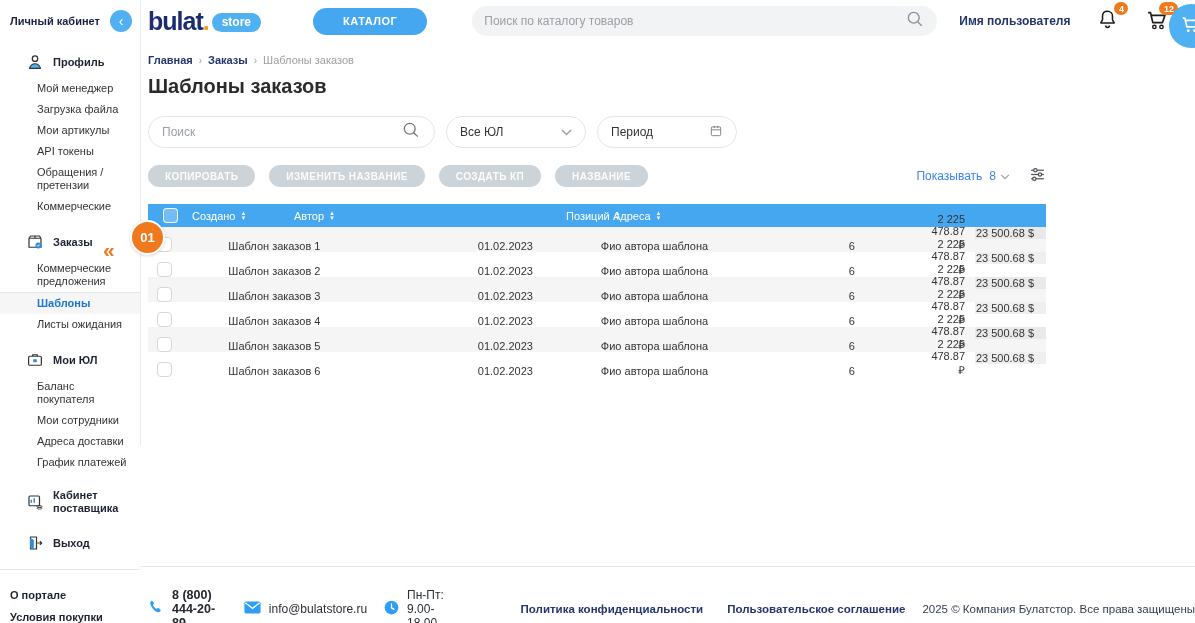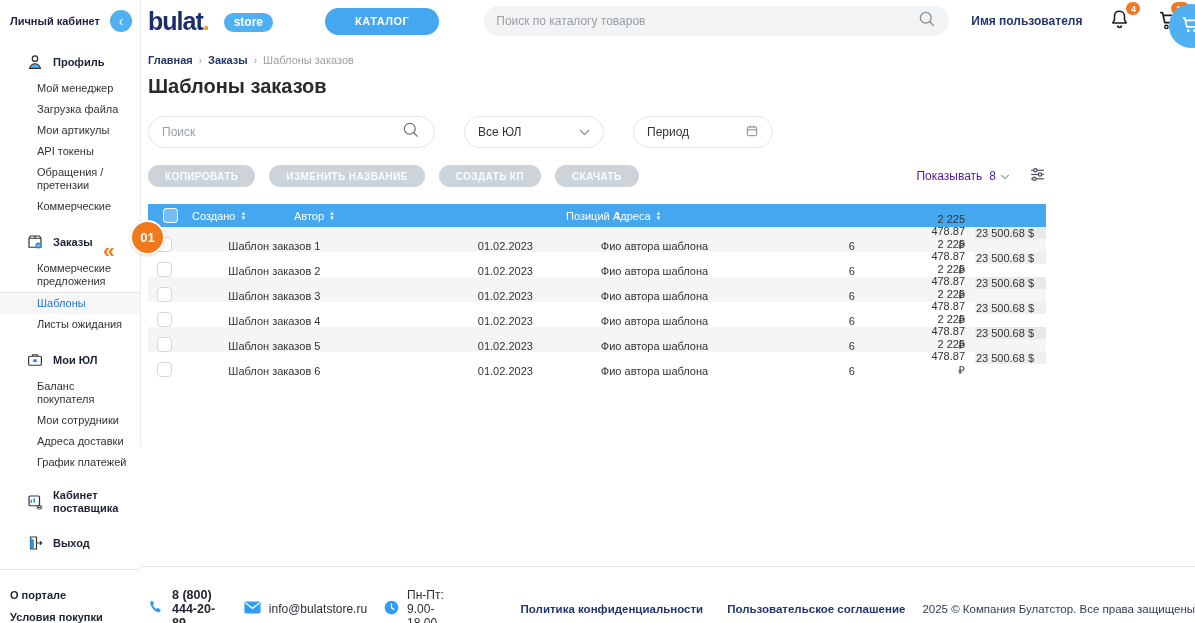--- a/index.html
+++ b/index.html
@@ -14,64 +14,64 @@
   .sb-title { font-size:11px; font-weight:bold; color:#1a2140; }
   .collapse-btn { width:22px; height:22px; border:none; border-radius:50%; background:#4fb0f2; color:#fff;
     font-size:14px; line-height:20px; cursor:pointer; flex:0 0 auto; display:flex; align-items:center; justify-content:center; }
   .sb-nav { margin-top:18px; }
   .sb-sec { margin-bottom:13px; }
   .sb-sec-head { display:flex; align-items:center; gap:9px; padding:3px 6px 3px 26px; cursor:pointer; }
   .sb-ico { width:18px; height:18px; flex:0 0 auto; display:flex; align-items:center; justify-content:center; }
   .sb-sec-label { font-size:11px; font-weight:bold; color:#1c2230; line-height:13px; }
   .sb-items { margin-top:4px; }
   .sb-item { font-size:11px; color:#333; padding:4px 6px 4px 37px; line-height:13px; cursor:pointer; }
-  .sb-item.active { color:#1976d2; background:#f6f6f6; border-top:1px solid #e5e5e5; }
+  .sb-item.active { color:#1976d2; background:#f6f6f6; border-top:1px solid #e5e5e5;font-weight:bold; }
   .sb-divider { height:1px; background:#e8e8e8; margin:14px 0 12px 0; }
   .sb-links { padding:2px 0; }
   .sb-link { font-size:11px; font-weight:bold; color:#1c2230; padding:5px 10px; cursor:pointer; }
 
   
   .topbar { position:absolute; left:140px; top:0; width:1055px; height:42px; display:flex; align-items:center; background:#fff; }
   .logo { display:flex; align-items:baseline; margin-left:8px; cursor:pointer; }
   .logo-text { font-size:25px; font-weight:800; color:#1b2c71; letter-spacing:-1px; }
   .logo-dot { color:#f59a1c; font-size:25px; font-weight:800; }
-  .logo-badge { background:#4fb0f2; color:#fff; font-size:12px; font-weight:bold; border-radius:11px; padding:2px 10px 3px; margin-left:14px; position:relative; top:-4px; }
+  .logo-badge { background:#4fb0f2; color:#fff; font-size:12px; font-weight:bold; border-radius:11px; padding:2px 10px 3px; margin-left:2px; position:relative; top:-4px; }
   .catalog-btn { margin-left:52px; background:#45a7f0; border:none; color:#fff; font-weight:bold; font-size:11px;
     letter-spacing:.5px; height:27px; padding:0 30px; border-radius:15px; cursor:pointer; font-family:inherit; }
   .top-search { margin-left:45px; width:465px; height:30px; background:#f1f3f4; border-radius:15px; display:flex; align-items:center; padding:0 12px; }
   .top-search input { flex:1; border:none; background:transparent; outline:none; font-size:12px; color:#444; font-family:inherit; }
   .top-search input::placeholder { color:#9aa0a6; }
   .user-name { margin-left:22px; font-size:12px; font-weight:bold; color:#24356e; cursor:pointer; white-space:nowrap; }
   .icon-btn { position:relative; margin-left:24px; background:none; border:none; cursor:pointer; width:26px; height:26px; }
   .badge { position:absolute; top:-6px; right:-8px; background:#f0791d; color:#fff; font-size:9px; font-weight:bold;
     border-radius:9px; padding:1.5px 4.5px; line-height:10px; }
   .float-cart { position:absolute; left:1169px; top:4px; width:44px; height:44px; border-radius:50%; background:#4fb0f2;
     border:none; cursor:pointer; display:flex; align-items:center; justify-content:center; z-index:6; }
 
   
   .main { position:absolute; left:148px; top:42px; width:898px; }
   .breadcrumb { display:flex; align-items:center; gap:6px; margin-top:12px; font-size:11px; }
   .bc-link { color:#24356e; font-weight:bold; cursor:pointer; }
   .bc-sep { color:#9e9e9e; font-size:10px; }
   .bc-current { color:#9e9e9e; }
   .page-title { margin-top:9px; font-size:20px; font-weight:bold; color:#2b2b2b; }
 
-  .filters { margin-top:18px; display:flex; gap:29px; }
+  .filters { margin-top:18px; display:flex; gap:11px; }
   .pill { height:32px; border:1px solid #e3e6e9; border-radius:17px; background:#fff; display:flex; align-items:center; padding:0 13px; }
   .pill.search { width:287px; }
   .pill.search input { flex:1; border:none; outline:none; font-size:12px; color:#444; font-family:inherit; background:transparent; }
   .pill.search input::placeholder { color:#9aa0a6; }
   .pill.select { width:140px; justify-content:space-between; cursor:pointer; font-size:12px; color:#333; }
   .pill.period { width:140px; justify-content:space-between; cursor:pointer; font-size:12px; color:#333; }
 
   .actions-row { margin-top:17px; display:flex; align-items:center; justify-content:space-between; }
   .btn-group { display:flex; gap:14px; }
   .gbtn { height:22px; border:none; border-radius:11px; background:#ccd4da; color:rgba(255,255,255,.92);
     font-size:10px; font-weight:bold; letter-spacing:.4px; padding:0 17px; font-family:inherit; cursor:default; }
-  .show-ctrl { display:flex; align-items:center; gap:7px; font-size:12px; color:#4c1d95; }
+  .show-ctrl { display:flex; align-items:center; gap:7px; font-size:12px; color:#3b82f6; }
   .show-value { cursor:pointer; display:flex; align-items:center; gap:4px; }
   .tune-btn { background:none; border:none; cursor:pointer; margin-left:12px; display:flex; }
 
   
   .table { margin-top:17px; width:898px; font-size:11px; }
   .thead { display:flex; align-items:center; background:#45a7f0; height:23px; color:#fff; }
   .trow { display:flex; align-items:flex-end; height:25px; background:#fff;gap:48px; }
   .trow:nth-child(even) { background:#f5f5f5; }
   .c { display:flex; align-items:center; }
   .c.cb { width:44px; justify-content:center; }
@@ -302,21 +302,21 @@
             </svg>
         </span>
       </div>
     </div>
 
     <div class="actions-row">
       <div class="btn-group">
         <button class="gbtn">КОПИРОВАТЬ</button>
         <button class="gbtn">ИЗМЕНИТЬ НАЗВАНИЕ</button>
         <button class="gbtn">СОЗДАТЬ КП</button>
-        <button class="gbtn">СКАЧАТЬ</button>
+        <button class="gbtn">НАЗВАНИЕ</button>
       </div>
       <div class="show-ctrl">
         <span>Показывать</span>
         <span class="show-value">
           <span>8</span>
           <span>
             <svg width="10" height="6" viewBox="0 0 11 7">
                 <polyline points="1,1 5.5,5.5 10,1" fill="none" stroke="#9aa0a6" stroke-width="1.5"></polyline>
               </svg>
           </span>

